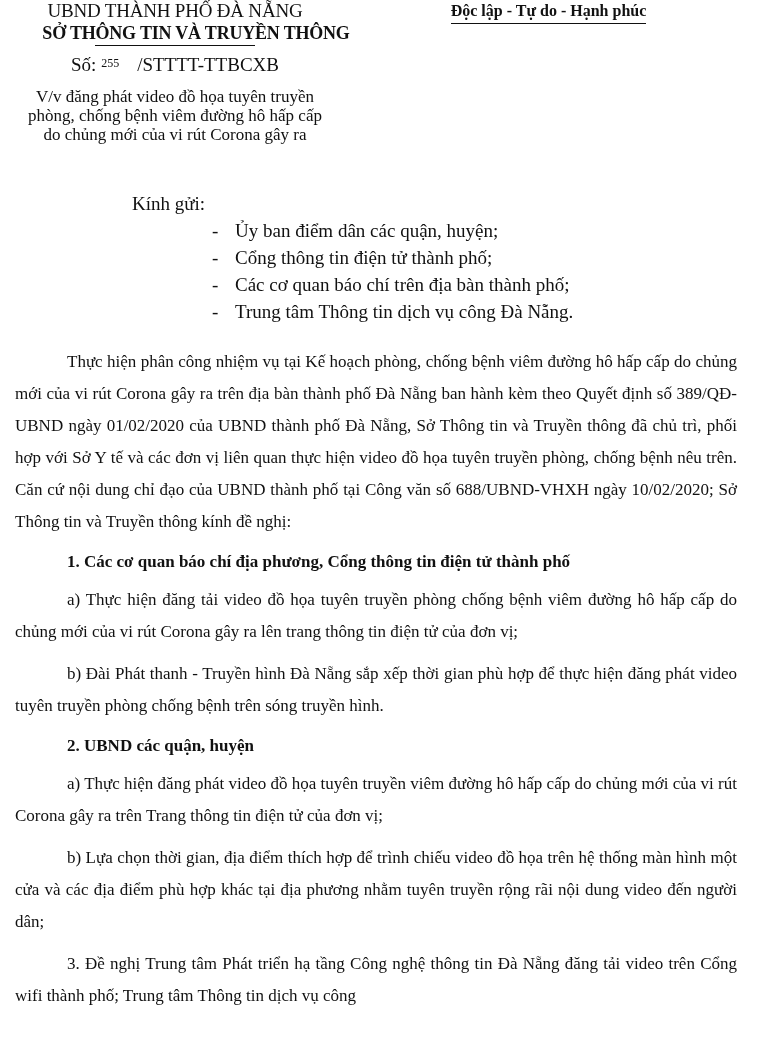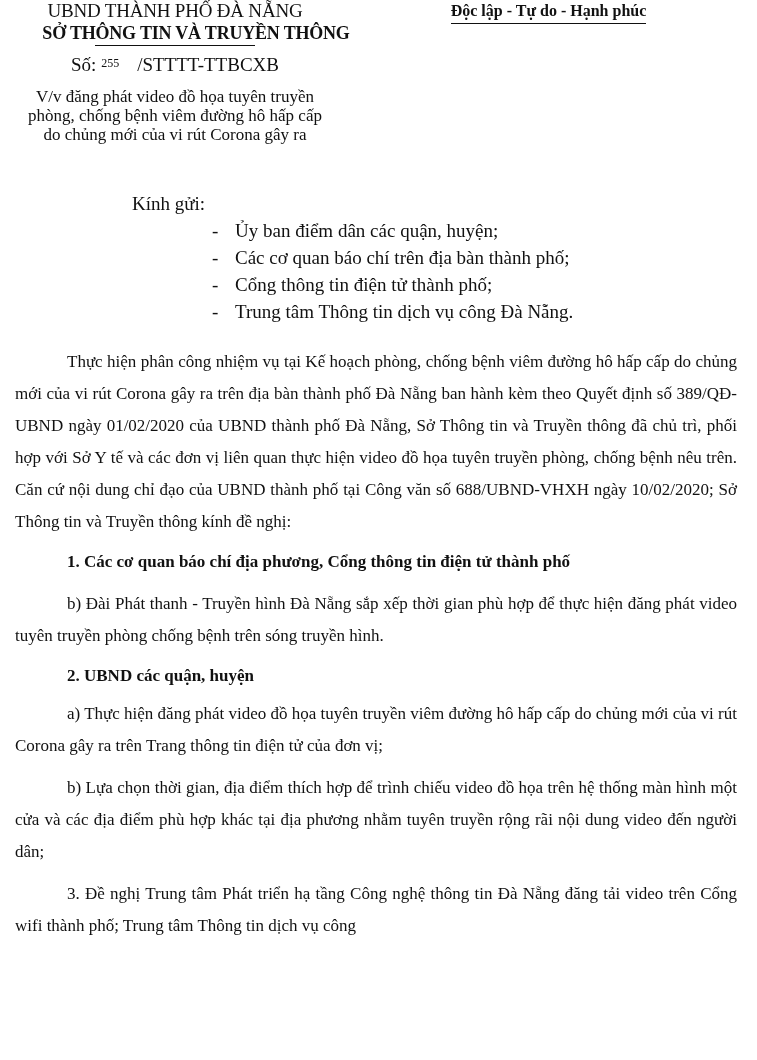--- a/index.html
+++ b/index.html
@@ -45,27 +45,28 @@
   </div>
   <div class="right-col">
     <div class="motto">Độc lập - Tự do - Hạnh phúc</div>
   </div>
 </div>
 
 <div class="recipients">
   <div>Kính gửi:</div>
   <ul>
     <li>Ủy ban điểm dân các quận, huyện;</li>
+    <li>Cổng thông tin điện tử thành phố;</li>
     <li>Các cơ quan báo chí trên địa bàn thành phố;</li>
-    <li>Cổng thông tin điện tử thành phố;</li>
     <li>Trung tâm Thông tin dịch vụ công Đà Nẵng.</li>
   </ul>
 </div>
 
 <div class="body-text">
   <p class="para">Thực hiện phân công nhiệm vụ tại Kế hoạch phòng, chống bệnh viêm đường hô hấp cấp do chủng mới của vi rút Corona gây ra trên địa bàn thành phố Đà Nẵng ban hành kèm theo Quyết định số 389/QĐ-UBND ngày 01/02/2020 của UBND thành phố Đà Nẵng, Sở Thông tin và Truyền thông đã chủ trì, phối hợp với Sở Y tế và các đơn vị liên quan thực hiện video đồ họa tuyên truyền phòng, chống bệnh nêu trên. Căn cứ nội dung chỉ đạo của UBND thành phố tại Công văn số 688/UBND-VHXH ngày 10/02/2020; Sở Thông tin và Truyền thông kính đề nghị:</p>
   <p class="heading">1. Các cơ quan báo chí địa phương, Cổng thông tin điện tử thành phố</p>
+  <p class="para">a) Thực hiện đăng tải video đồ họa tuyên truyền phòng chống bệnh viêm đường hô hấp cấp do chủng mới của vi rút Corona gây ra lên trang thông tin điện tử của đơn vị;</p>
   <p class="para p-gap">b) Đài Phát thanh - Truyền hình Đà Nẵng sắp xếp thời gian phù hợp để thực hiện đăng phát video tuyên truyền phòng chống bệnh trên sóng truyền hình.</p>
   <p class="heading">2. UBND các quận, huyện</p>
   <p class="para">a) Thực hiện đăng phát video đồ họa tuyên truyền viêm đường hô hấp cấp do chủng mới của vi rút Corona gây ra trên Trang thông tin điện tử của đơn vị;</p>
   <p class="para p-gap">b) Lựa chọn thời gian, địa điểm thích hợp để trình chiếu video đồ họa trên hệ thống màn hình một cửa và các địa điểm phù hợp khác tại địa phương nhằm tuyên truyền rộng rãi nội dung video đến người dân;</p>
   <p class="para p-gap">3. Đề nghị Trung tâm Phát triển hạ tầng Công nghệ thông tin Đà Nẵng đăng tải video trên Cổng wifi thành phố; Trung tâm Thông tin dịch vụ công</p>
 </div>
 
 </body></html>

